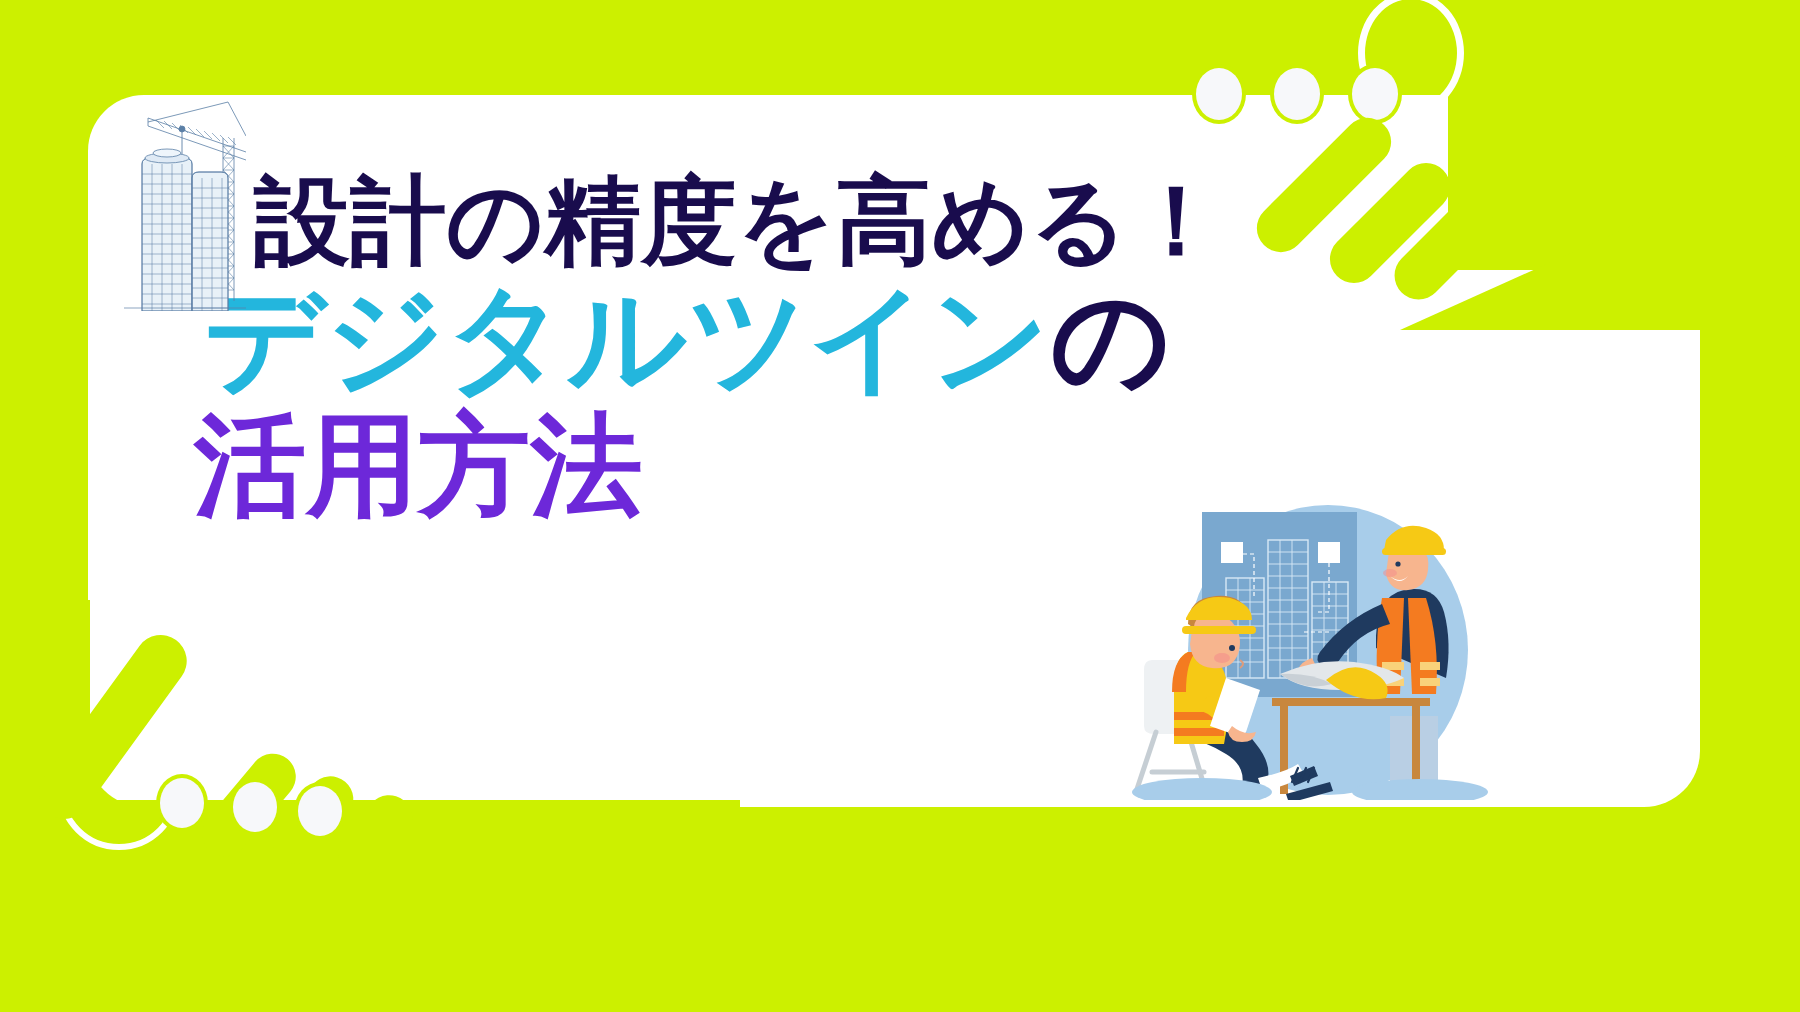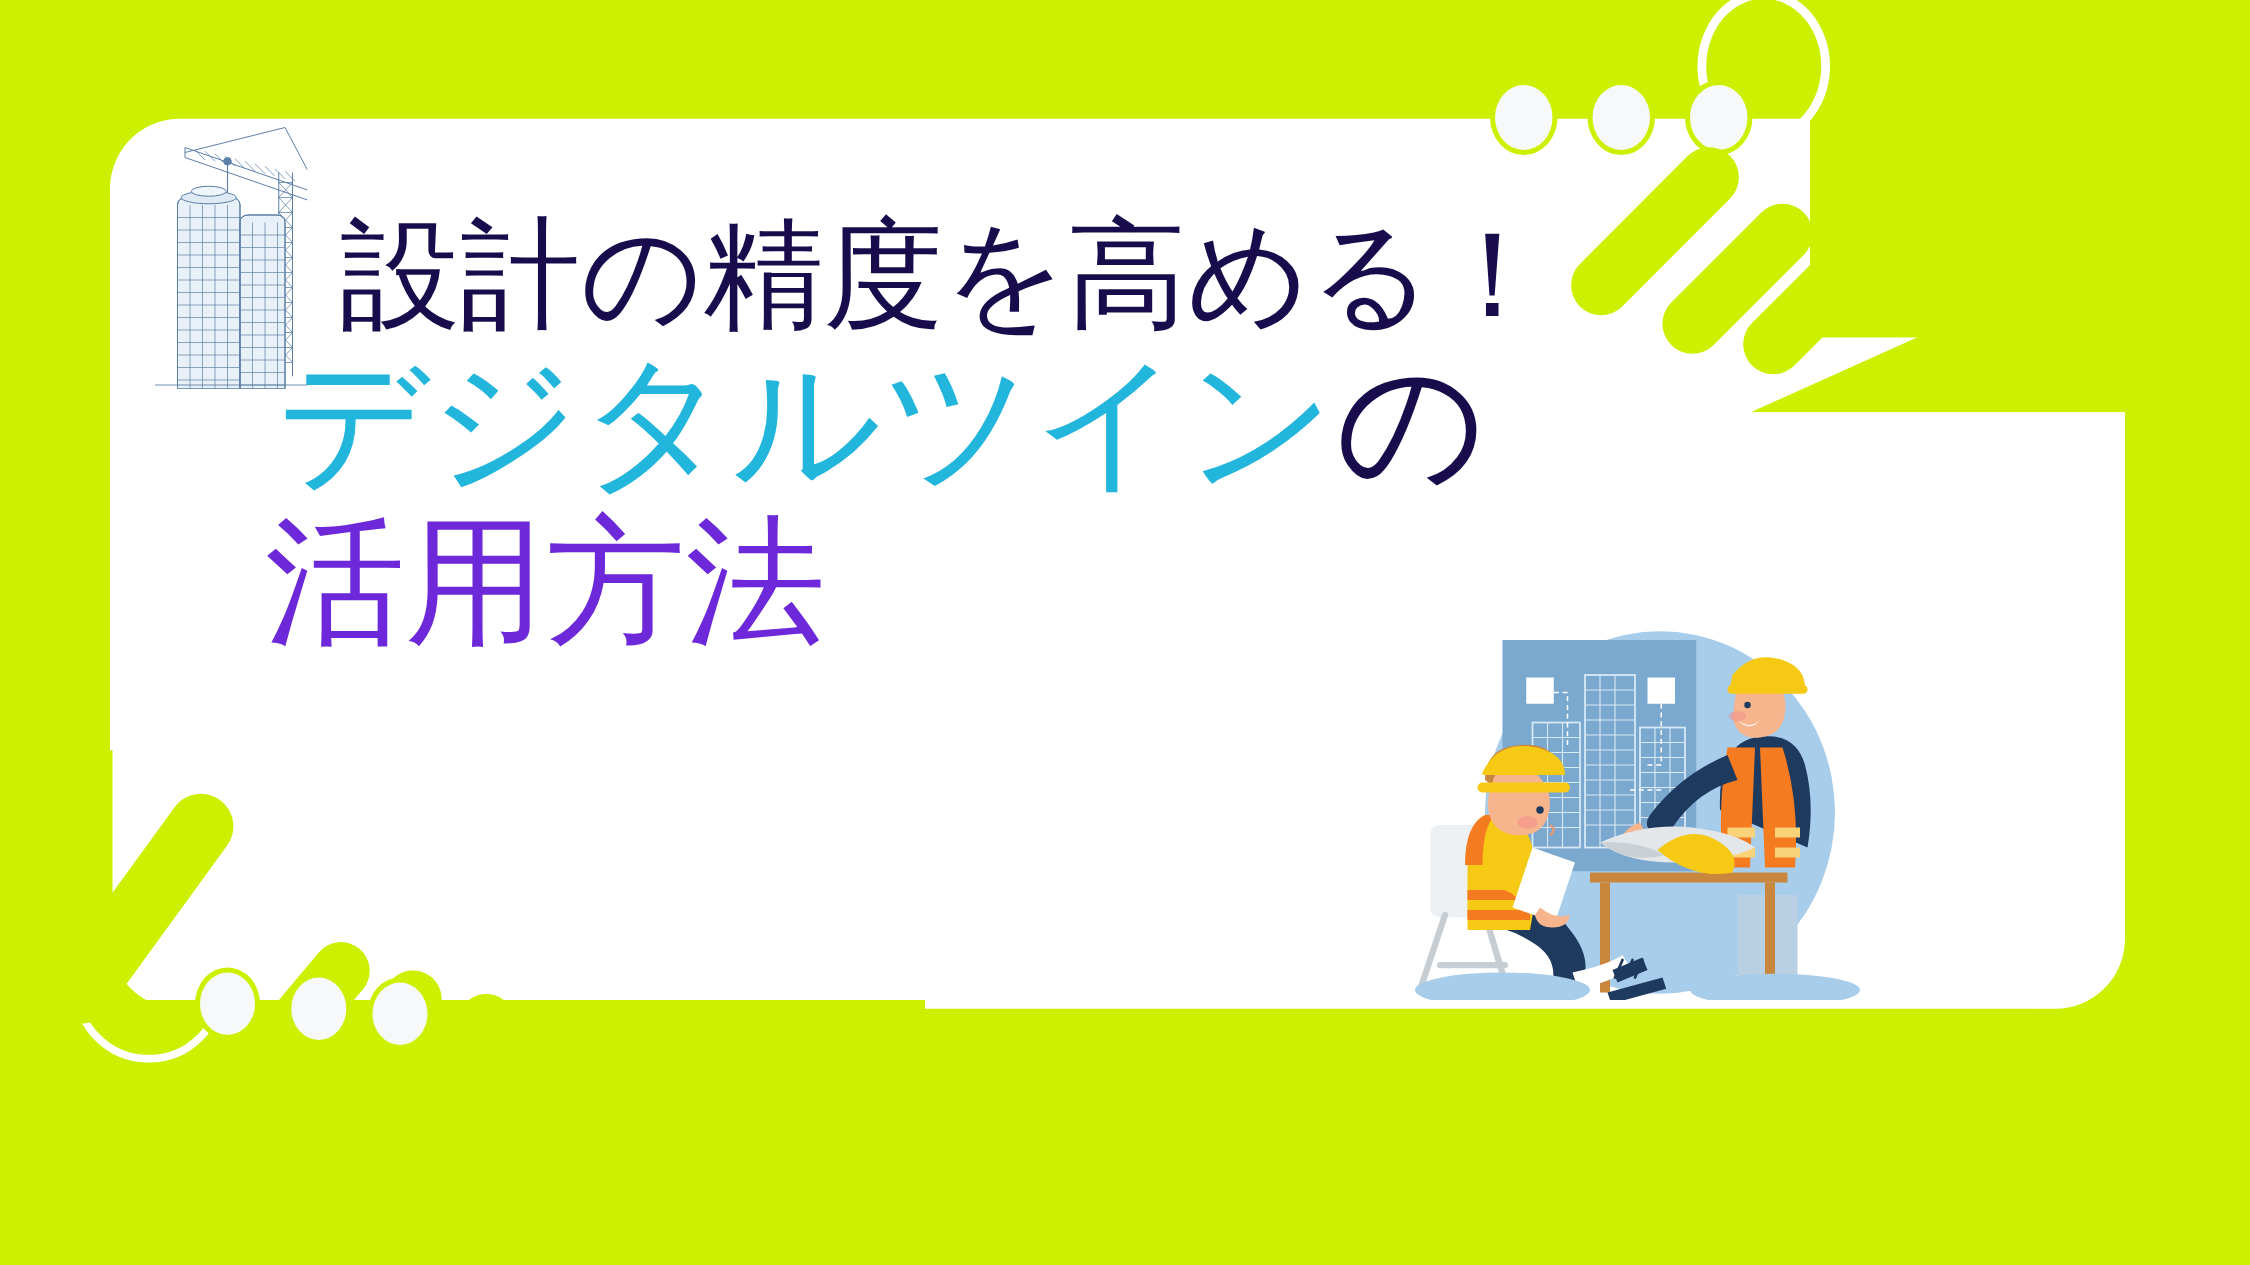--- a/index.html
+++ b/index.html
@@ -72,23 +72,23 @@
   .bdot.b3{left:298px;top:786px;}
   .bl-block{
     position:absolute;left:0;top:800px;width:740px;height:212px;background:#ccf000;z-index:8;
   }
   .bl-left{
     position:absolute;left:0;top:600px;width:90px;height:412px;background:#ccf000;z-index:8;
   }
 
   
   .headline{
-    position:absolute;left:250px;top:170px;z-index:20;
+    position:absolute;left:232px;top:170px;z-index:20;
     line-height:1.06;
-    font-weight:400;
+    font-weight:700;
     letter-spacing:0.01em;
   }
   .line{white-space:nowrap;display:block;}
   .l1{font-size:96px;color:#190c4d;margin-left:22px;}
   .l2{font-size:118px;margin-left:-28px;margin-top:4px;}
   .l2 .cy{color:#23b6dd;margin-top:40px;}
   .l2 .nv{color:#190c4d;}
   .l3{font-size:112px;color:#6d28d9;margin-left:-38px;margin-top:6px;}
 
   

